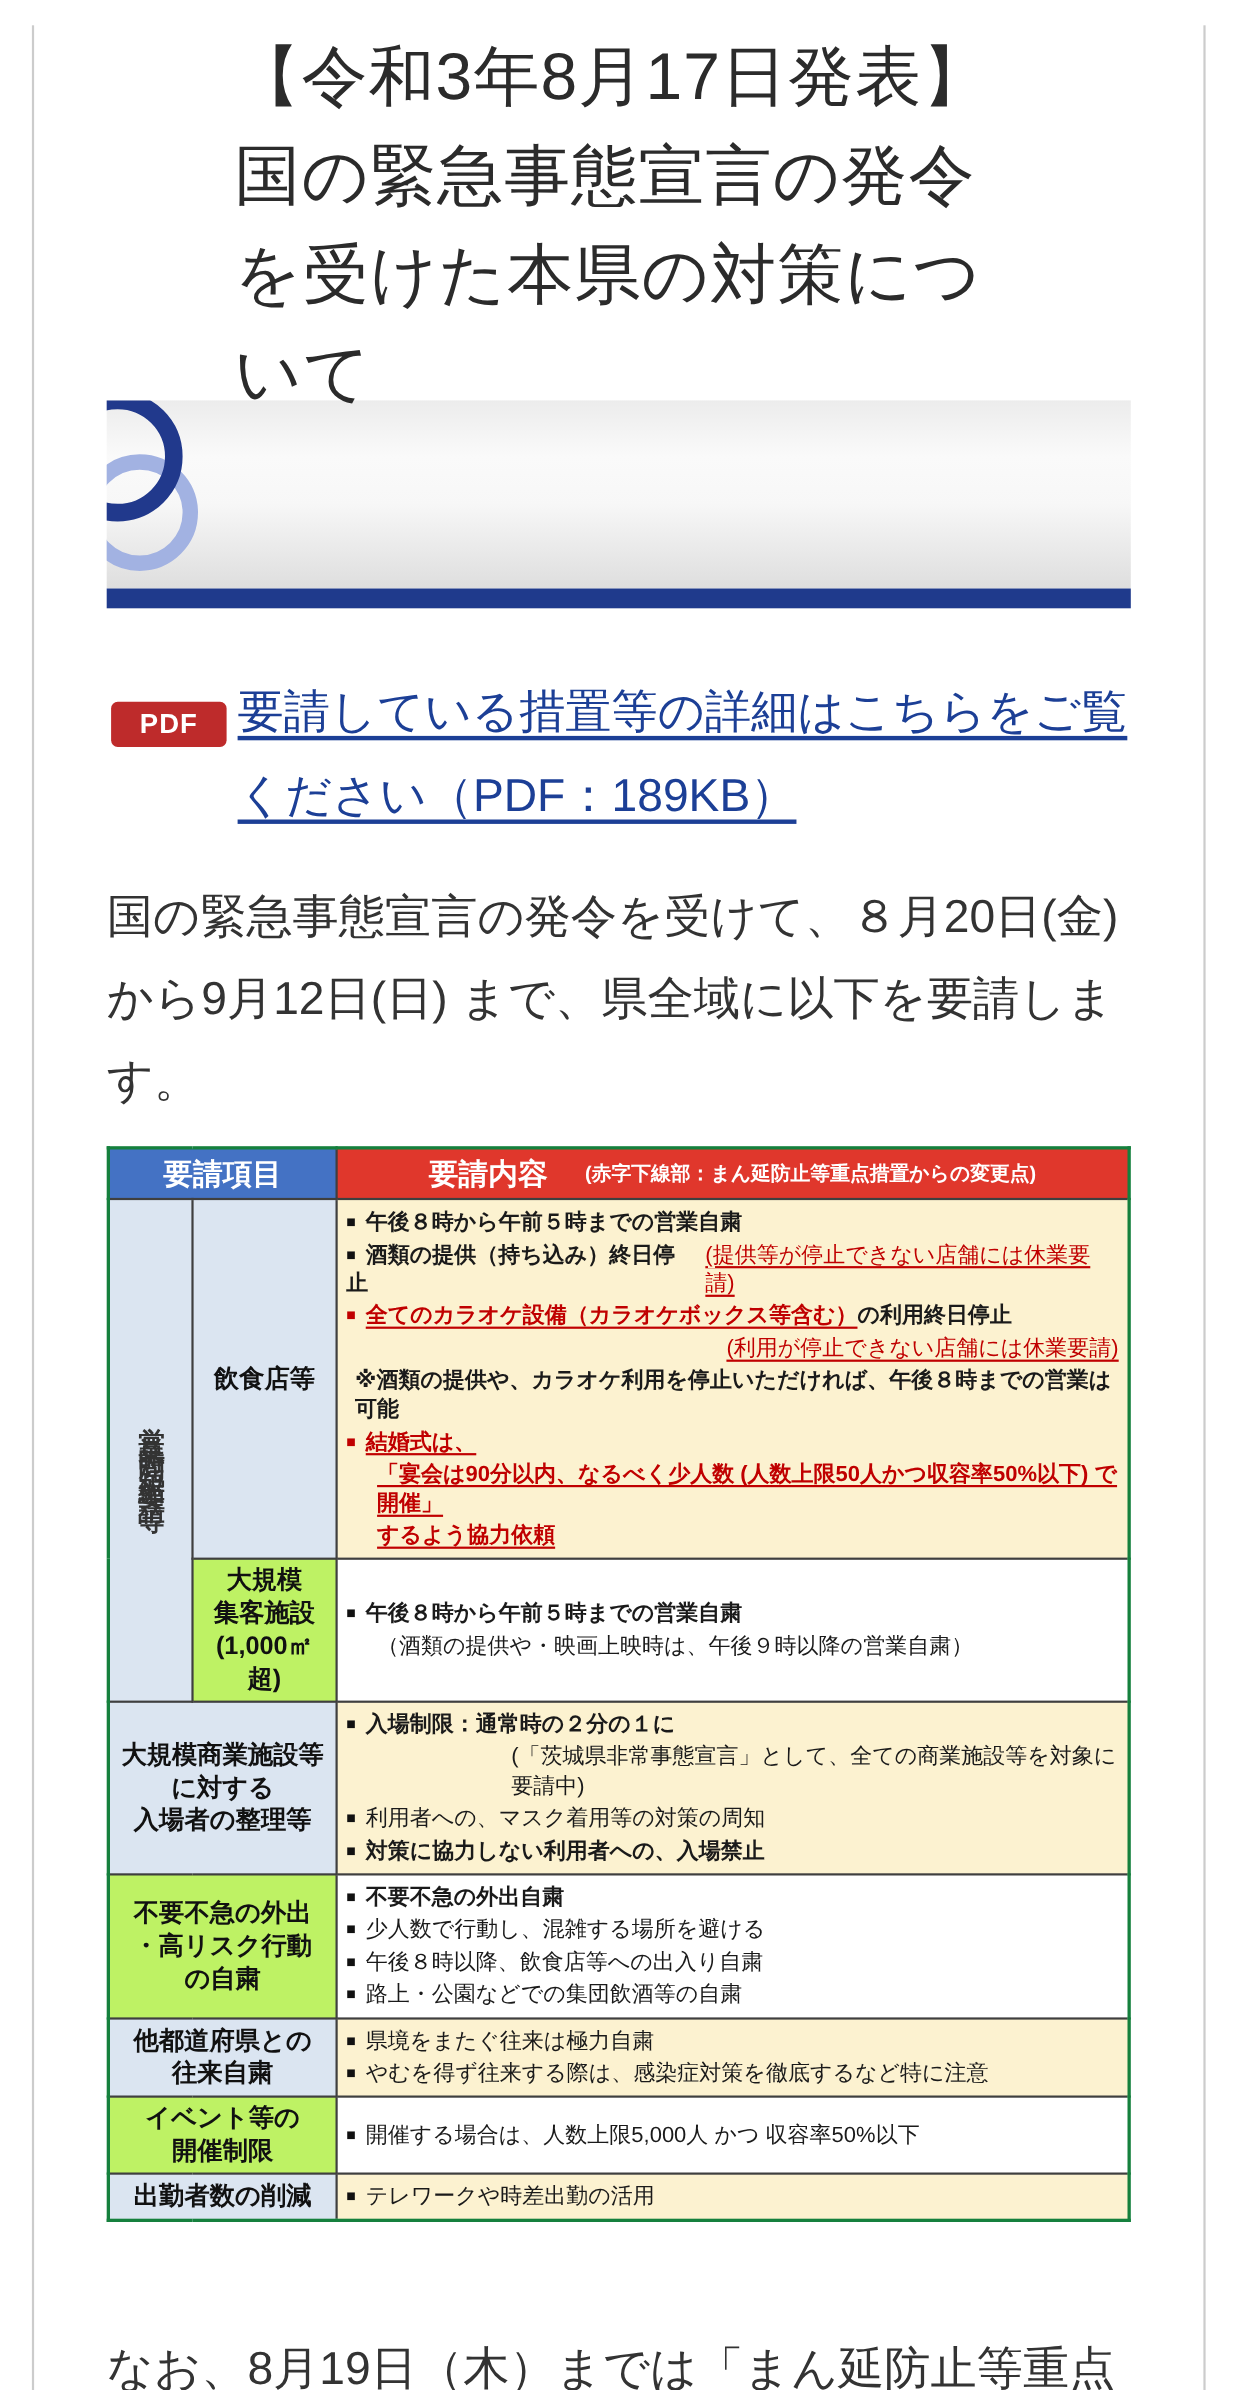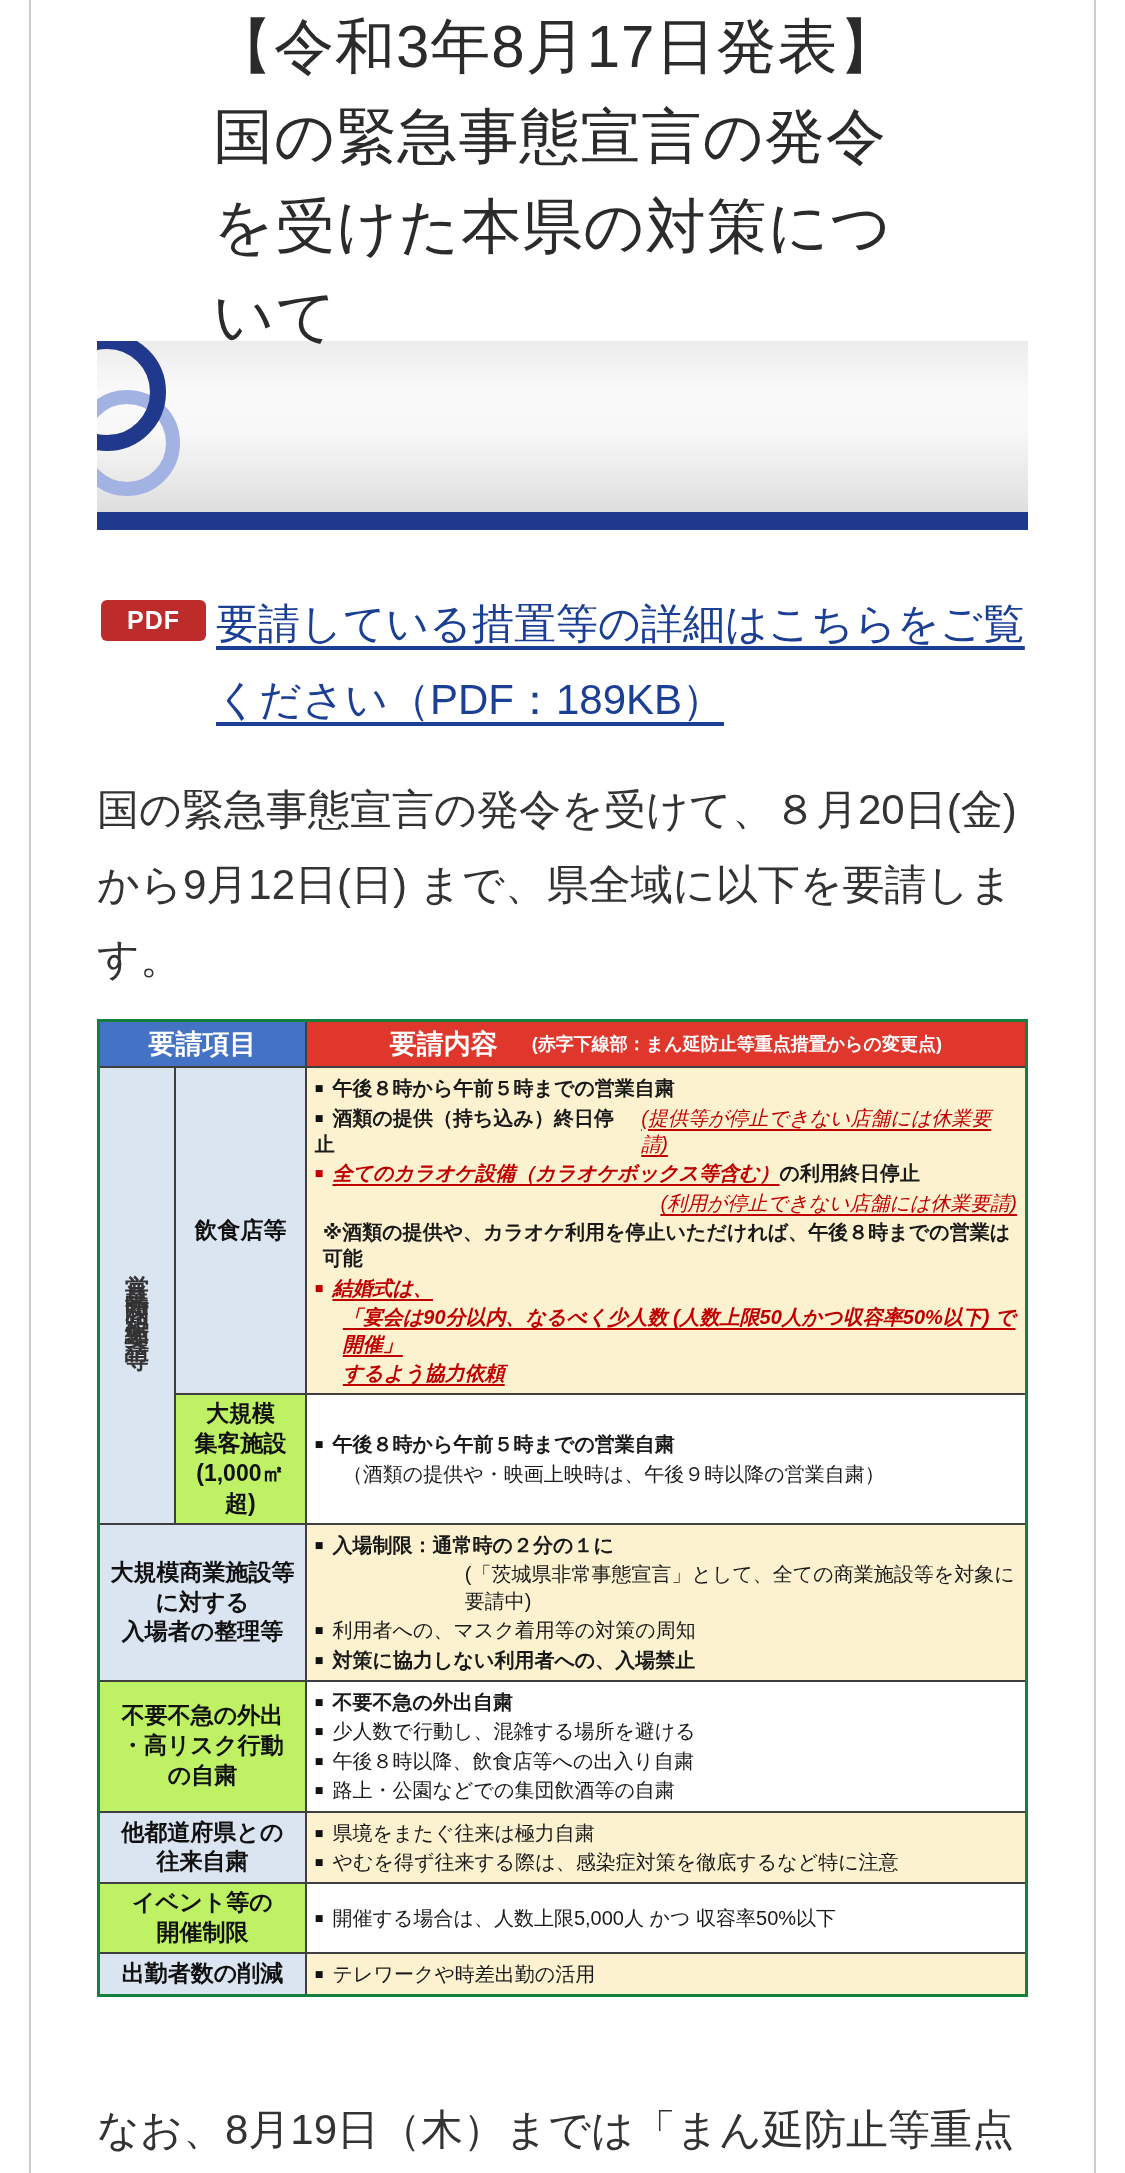--- a/index.html
+++ b/index.html
@@ -1,32 +1,32 @@
 <!DOCTYPE html>
 <html lang="ja"><head>
 <meta charset="utf-8">
 <style>
   html,body{margin:0;padding:0;background:#fff;width:1125px;height:2173px;overflow:hidden;
     font-family:"Liberation Sans","DejaVu Sans",sans-serif;color:#333;}
   .page{margin:0 29px;border-left:2px solid #ccc;border-right:2px solid #ccc;
     min-height:2173px;background:#fff;padding:0 66px;box-sizing:border-box;}
   
-  .hdr{position:relative;height:530px;}
+  .hdr{position:relative;height:530px;margin-top:23px;}
   .banner{position:absolute;left:0;right:0;bottom:18px;height:171px;overflow:hidden;
     background:linear-gradient(180deg,#ececec 0%,#fafafa 30%,#f7f7f7 55%,#dedede 100%);}
   .ring{position:absolute;border-radius:50%;box-sizing:border-box;}
   .ring-dark{width:118px;height:118px;border:16px solid #21398c;left:-49px;top:-8px;z-index:2;}
   .ring-light{width:106px;height:106px;border:14px solid #a2b2e2;left:-23px;top:49px;z-index:1;}
   h1.title{position:absolute;top:2px;left:116px;width:700px;margin:0;z-index:3;
     font-size:60px;line-height:1.5;font-weight:400;color:#2b2b2b;letter-spacing:1px;}
   .navy-bar{position:absolute;left:0;right:0;bottom:0;height:18px;background:#1f3a8c;}
   
   .pdf-row{display:flex;align-items:flex-start;margin-top:56px;}
   .pdf-badge{flex:0 0 auto;background:#be2b2b;color:#fff;font-weight:bold;font-size:25px;
-    padding:6px 26px;border-radius:6px;margin:14px 10px 0 4px;letter-spacing:1px;}
+    padding:6px 26px;border-radius:6px;margin:29px 10px 0 4px;letter-spacing:1px;}
   a.pdf-link{font-size:42px;line-height:1.82;color:#1c3f96;text-decoration:underline;
     text-underline-offset:8px;}
   
   p.body-text{font-size:42px;line-height:1.78;margin:34px 0 0 0;color:#333;}
   
   table.req{border-collapse:collapse;width:100%;margin-top:22px;border:3px solid #15803d;}
   table.req th,table.req td{border:2px solid #3f3f3f;padding:4px 8px;}
   th.th-item{background:#4472c4;color:#fff;font-size:27px;width:190px;text-align:center;padding:8px 4px;}
   th.th-content{background:#e0372c;color:#fff;padding:6px 10px;}
   .th-flex{display:flex;align-items:center;justify-content:center;gap:34px;}
@@ -38,21 +38,21 @@
   td.vertcell{width:58px;background:#dbe5f1;padding:10px 2px;}
   .vtext{writing-mode:vertical-rl;margin:0 auto;font-size:24px;font-weight:bold;
     letter-spacing:9px;line-height:1;}
   td.cnt{background:#fff;vertical-align:middle;padding:7px 12px;}
   td.cnt.cream{background:#fcf2d0;}
   .ln{font-size:20px;line-height:1.32;color:#1a1a1a;margin:3px 0;}
   .ln .bd{font-weight:bold;}
   .b::before{content:"■";font-size:0.72em;margin-right:9px;position:relative;top:-2px;}
   .b.bk{color:#111;}
   .b.rd{color:#c00000;}
-  .red-u{color:#c00000;text-decoration:underline;text-underline-offset:4px;font-style:italic;}
+  .red-u{color:#c00000;text-decoration:underline;text-underline-offset:4px;}
   .ln.flexline{display:flex;justify-content:space-between;align-items:baseline;gap:8px;}
   .ln.right{text-align:right;}
   .ln.ind{padding-left:28px;}
   .ln.ind2{padding-left:150px;}
   .ln.note-line{padding-left:8px;font-weight:bold;}
 </style>
 </head>
 <body>
 
 <div class="page">

